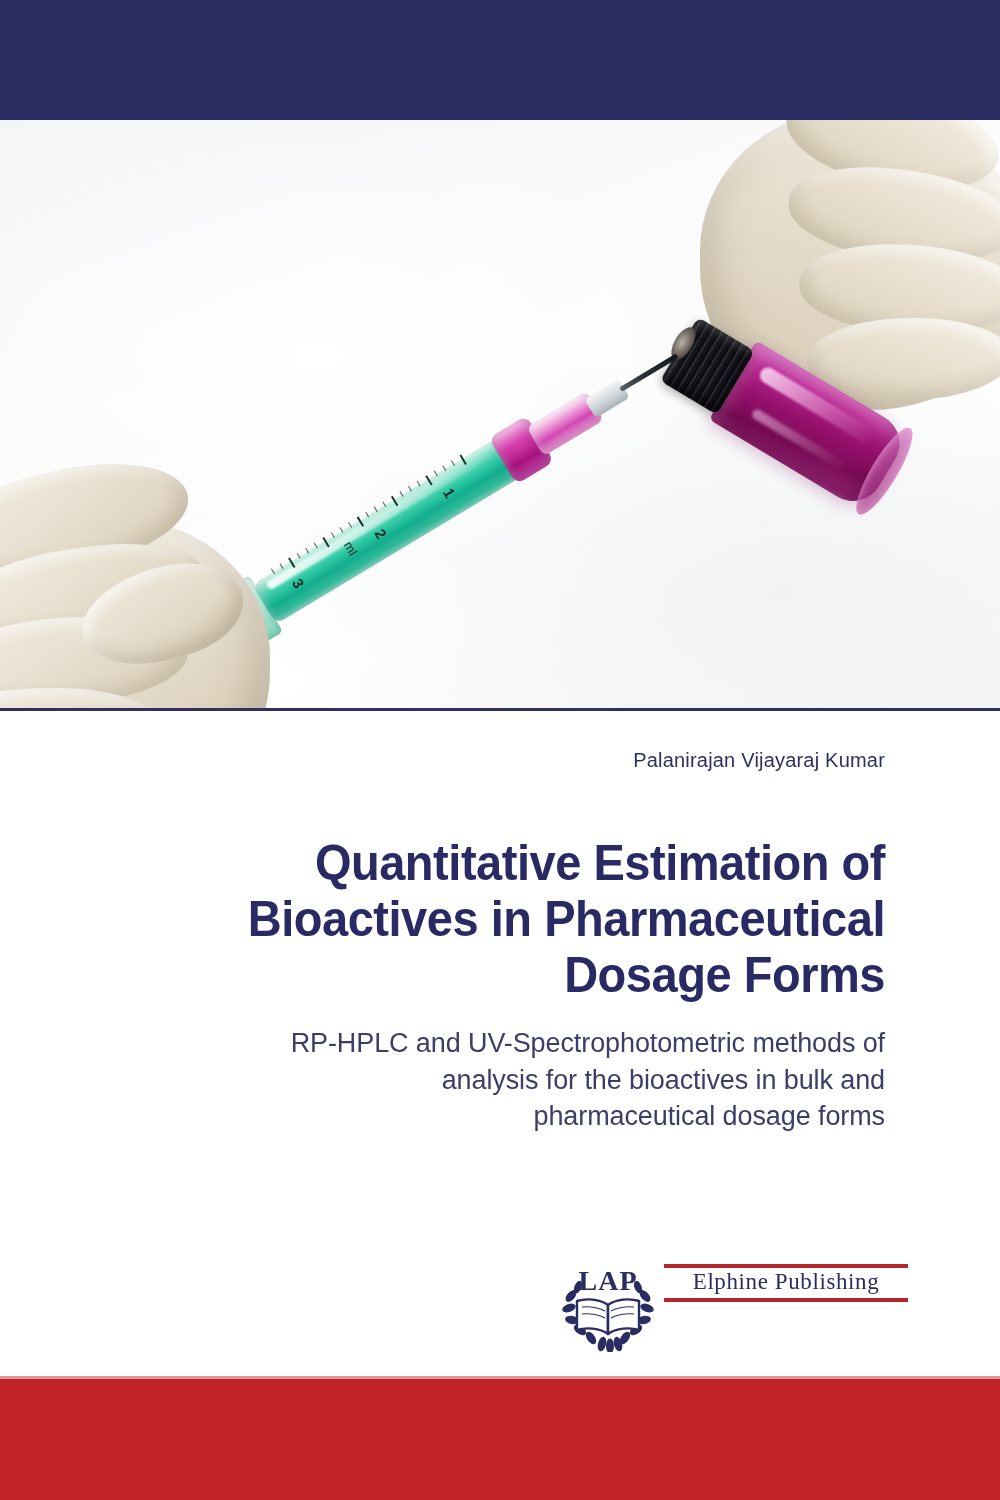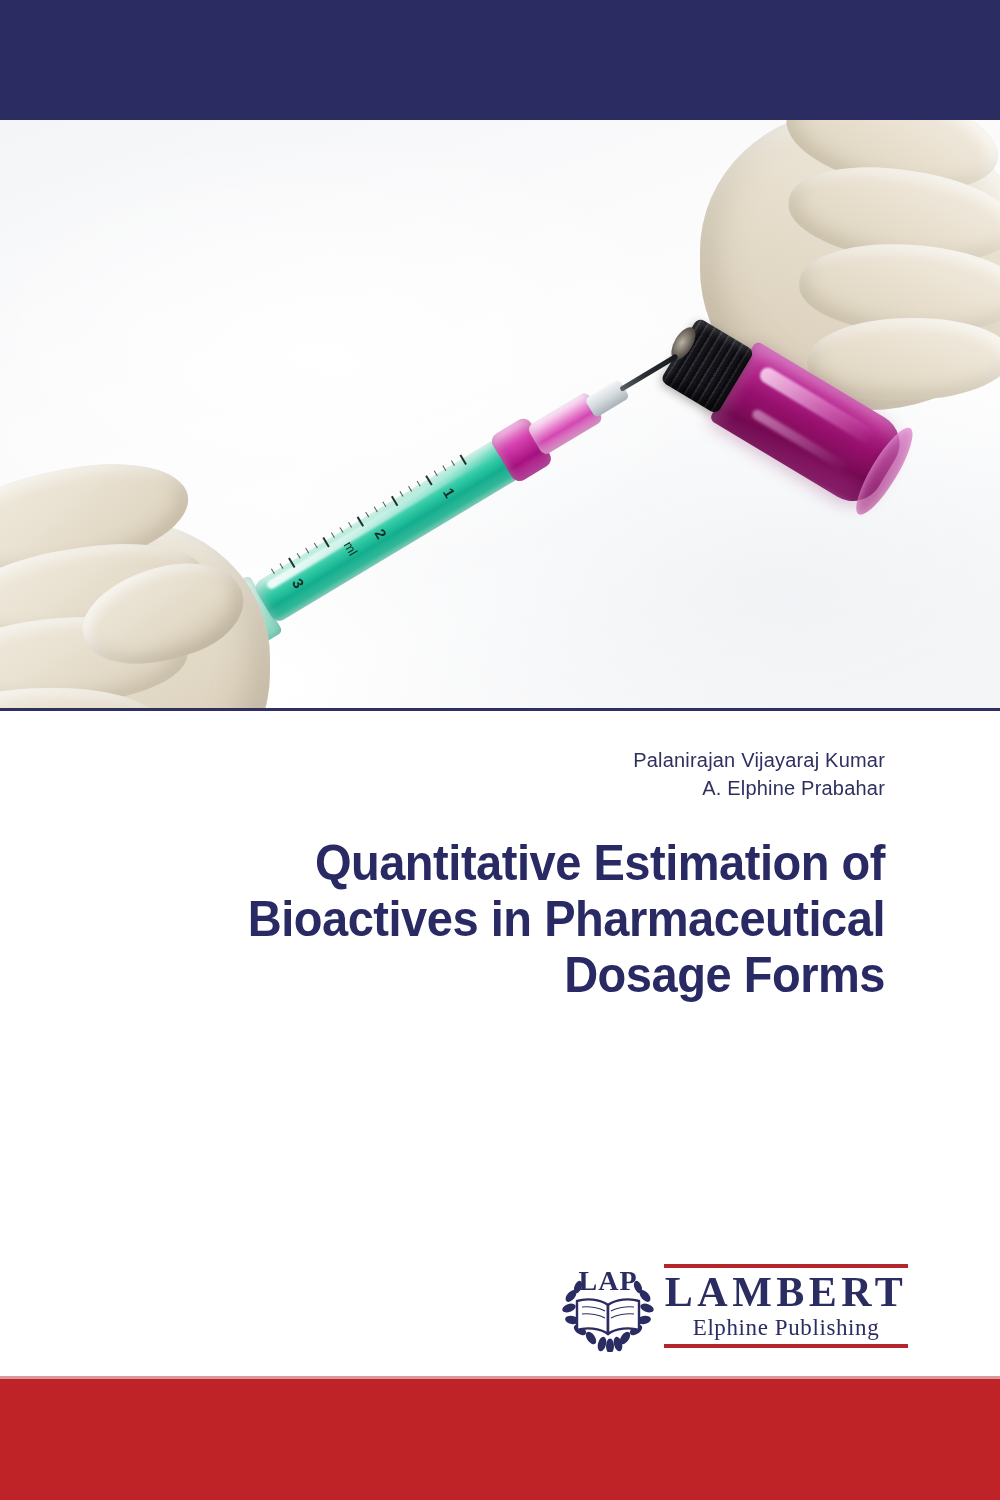--- a/index.html
+++ b/index.html
@@ -462,29 +462,33 @@
       <div class="thumb"></div>
     </div>
   </div>
 
   <div class="photo-rule"></div>
 
   <div class="text-area">
 
     <div class="authors">
       <div>Palanirajan Vijayaraj Kumar</div>
-      <div>A. Elphine  Prabahar</div>
     </div>
 
     <div class="title">
       <div>Quantitative Estimation of</div>
       <div>Bioactives in Pharmaceutical</div>
       <div>Dosage Forms</div>
     </div>
 
+    <div class="subtitle">
+      <div>RP-HPLC and UV-Spectrophotometric methods of</div>
+      <div>analysis for the bioactives in bulk and</div>
+      <div>pharmaceutical dosage forms</div>
+    </div>
   </div>
 
   <div class="logo">
 
     <div class="logo-emblem">
       <svg viewBox="0 0 96 92" width="96" height="92" aria-hidden="true">
 
         <g fill="#2b2c62">
           <ellipse cx="11" cy="36" rx="7" ry="4" transform="rotate(-50 11 36)"></ellipse>
           <ellipse cx="9" cy="48" rx="7" ry="4" transform="rotate(-20 9 48)"></ellipse>
@@ -514,21 +518,20 @@
           <path d="M22 47 C30 46 40 48 45 51" stroke="#2b2c62" stroke-width="1.1" fill="none"></path>
           <path d="M22 54 C30 53 40 55 45 58" stroke="#2b2c62" stroke-width="1.1" fill="none"></path>
           <path d="M51 51 C56 48 66 46 74 47" stroke="#2b2c62" stroke-width="1.1" fill="none"></path>
           <path d="M51 58 C56 55 66 53 74 54" stroke="#2b2c62" stroke-width="1.1" fill="none"></path>
         </g>
       </svg>
     </div>
 
     <div class="logo-right">
       <div class="logo-rule"></div>
-      <div class="logo-lambert">LAMBERT</div>
       <div class="logo-academic">Elphine Publishing</div>
       <div class="logo-rule"></div>
     </div>
   </div>
 
   <div class="bottom-band-hair"></div>
   <div class="bottom-band"></div>
 
 </div>
 

